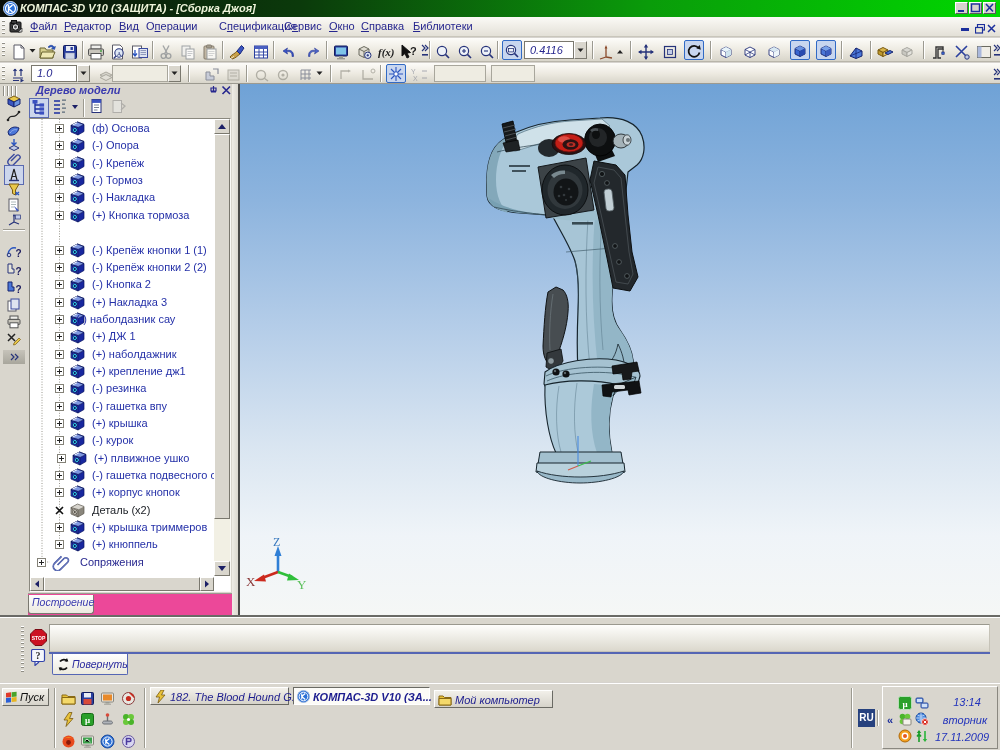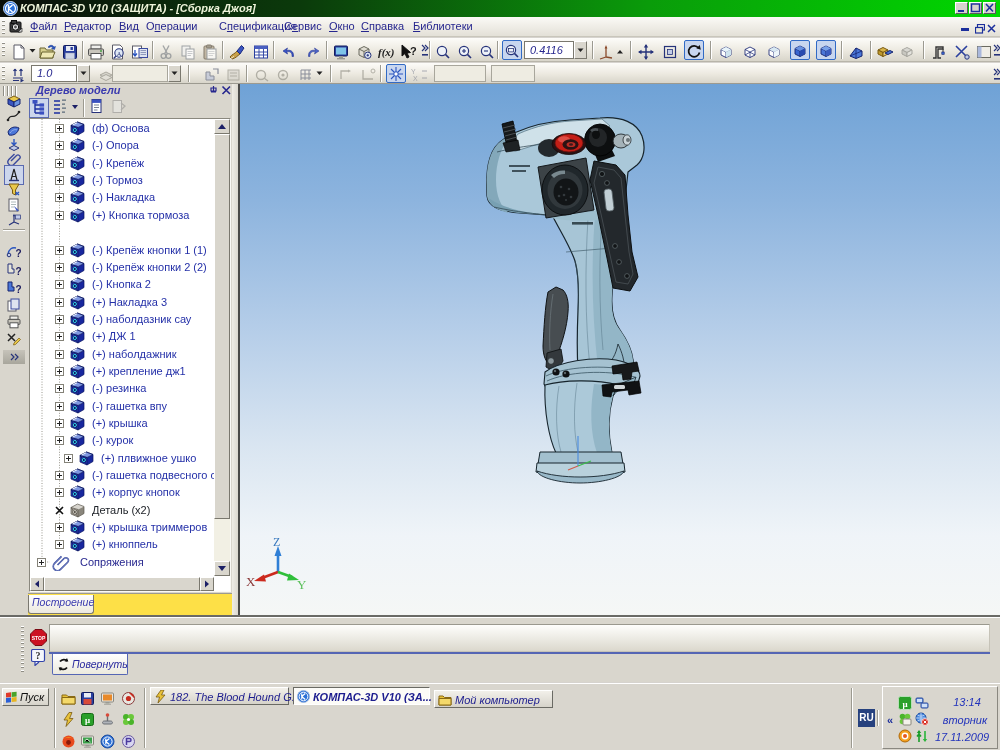--- a/index.html
+++ b/index.html
@@ -737,21 +737,21 @@
         </svg>
         <span class="abs" style="left:62px;top:2px;white-space:nowrap">(+) Накладка 3</span>
       </div>
 <div class="abs" style="left:0;top:191.9px;width:184px;height:17px">
         <svg class="abs" style="left:25px;top:4px" width="9" height="9">
           <use href="#plus"></use>
         </svg>
         <svg class="abs" style="left:40px;top:1px" width="15" height="15">
           <use href="#partb"></use>
         </svg>
-        <span class="abs" style="left:62px;top:2px;white-space:nowrap">(-) наболдазник сау</span>
+        <span class="abs" style="left:46px;top:2px;white-space:nowrap">(-) наболдазник сау</span>
       </div>
 <div class="abs" style="left:0;top:209.2px;width:184px;height:17px">
         <svg class="abs" style="left:25px;top:4px" width="9" height="9">
           <use href="#plus"></use>
         </svg>
         <svg class="abs" style="left:40px;top:1px" width="15" height="15">
           <use href="#partb"></use>
         </svg>
         <span class="abs" style="left:62px;top:2px;white-space:nowrap">(+) ДЖ 1</span>
       </div>
@@ -802,21 +802,21 @@
       </div>
 <div class="abs" style="left:0;top:296.0px;width:184px;height:17px">
         <svg class="abs" style="left:25px;top:4px" width="9" height="9">
           <use href="#plus"></use>
         </svg>
         <svg class="abs" style="left:40px;top:1px" width="15" height="15">
           <use href="#partb"></use>
         </svg>
         <span class="abs" style="left:62px;top:2px;white-space:nowrap">(+) крышка</span>
       </div>
-<div class="abs" style="left:9px;top:330.7px;width:160px;height:17px">
+<div class="abs" style="left:2px;top:330.7px;width:160px;height:17px">
         <svg class="abs" style="left:25px;top:4px" width="9" height="9">
           <use href="#plus"></use>
         </svg>
         <svg class="abs" style="left:40px;top:1px" width="15" height="15">
           <use href="#partb"></use>
         </svg>
         <span class="abs" style="left:62px;top:2px;white-space:nowrap">(+) плвижное ушко</span>
       </div>
 <div class="abs" style="left:0;top:348.0px;width:184px;height:17px">
         <svg class="abs" style="left:25px;top:4px" width="9" height="9">
@@ -897,21 +897,21 @@
         </svg>
       </div>
 <div class="abs" style="left:14px;top:0;width:156px;height:14px;background:#d9d6cd;border:1px solid;border-color:#fff #7a786e #7a786e #fff"></div>
 <div class="abs" style="left:170px;top:0;width:14px;height:14px;background:#d9d6cd;border:1px solid;border-color:#fff #7a786e #7a786e #fff">
         <svg width="12" height="12" viewBox="0 0 12 12">
           <polygon points="8,6 4,2.5 4,9.5" fill="#1c2066"></polygon>
         </svg>
       </div>
 </div>
 
-  <div class="abs" style="left:0;top:509px;width:204px;height:23px;background:#fde047;border-top:1px solid #9c9a90">
+  <div class="abs" style="left:0;top:509px;width:204px;height:23px;background:#ec4899;border-top:1px solid #9c9a90">
     <div class="abs" style="left:0px;top:1px;width:66px;height:19px;background:linear-gradient(180deg,#fefefd,#ece9e0);border:1px solid #7a7870;border-top:none;border-radius:0 0 3px 3px;font-size:10.5px;font-style:italic;color:#3a3aae;line-height:15px;padding-left:3px">Построение</div>
   </div>
 </div>
 
 <div class="abs" style="left:232px;top:84px;width:6px;height:532px;background:linear-gradient(90deg,#efede6,#dbd8cf)"></div>
 
 <div id="viewport" class="abs" style="left:238px;top:84px;width:762px;height:531px;background:linear-gradient(180deg,#6fa2d6 0%,#8db4de 22%,#b3cce8 45%,#d9e5f1 68%,#eff4f8 85%,#f5f7f6 100%);border-left:2px solid #4a4a48">
 <svg class="abs" style="left:0;top:0" width="760" height="529" viewBox="240 84 760 529">
 
 <g stroke-linejoin="round">

